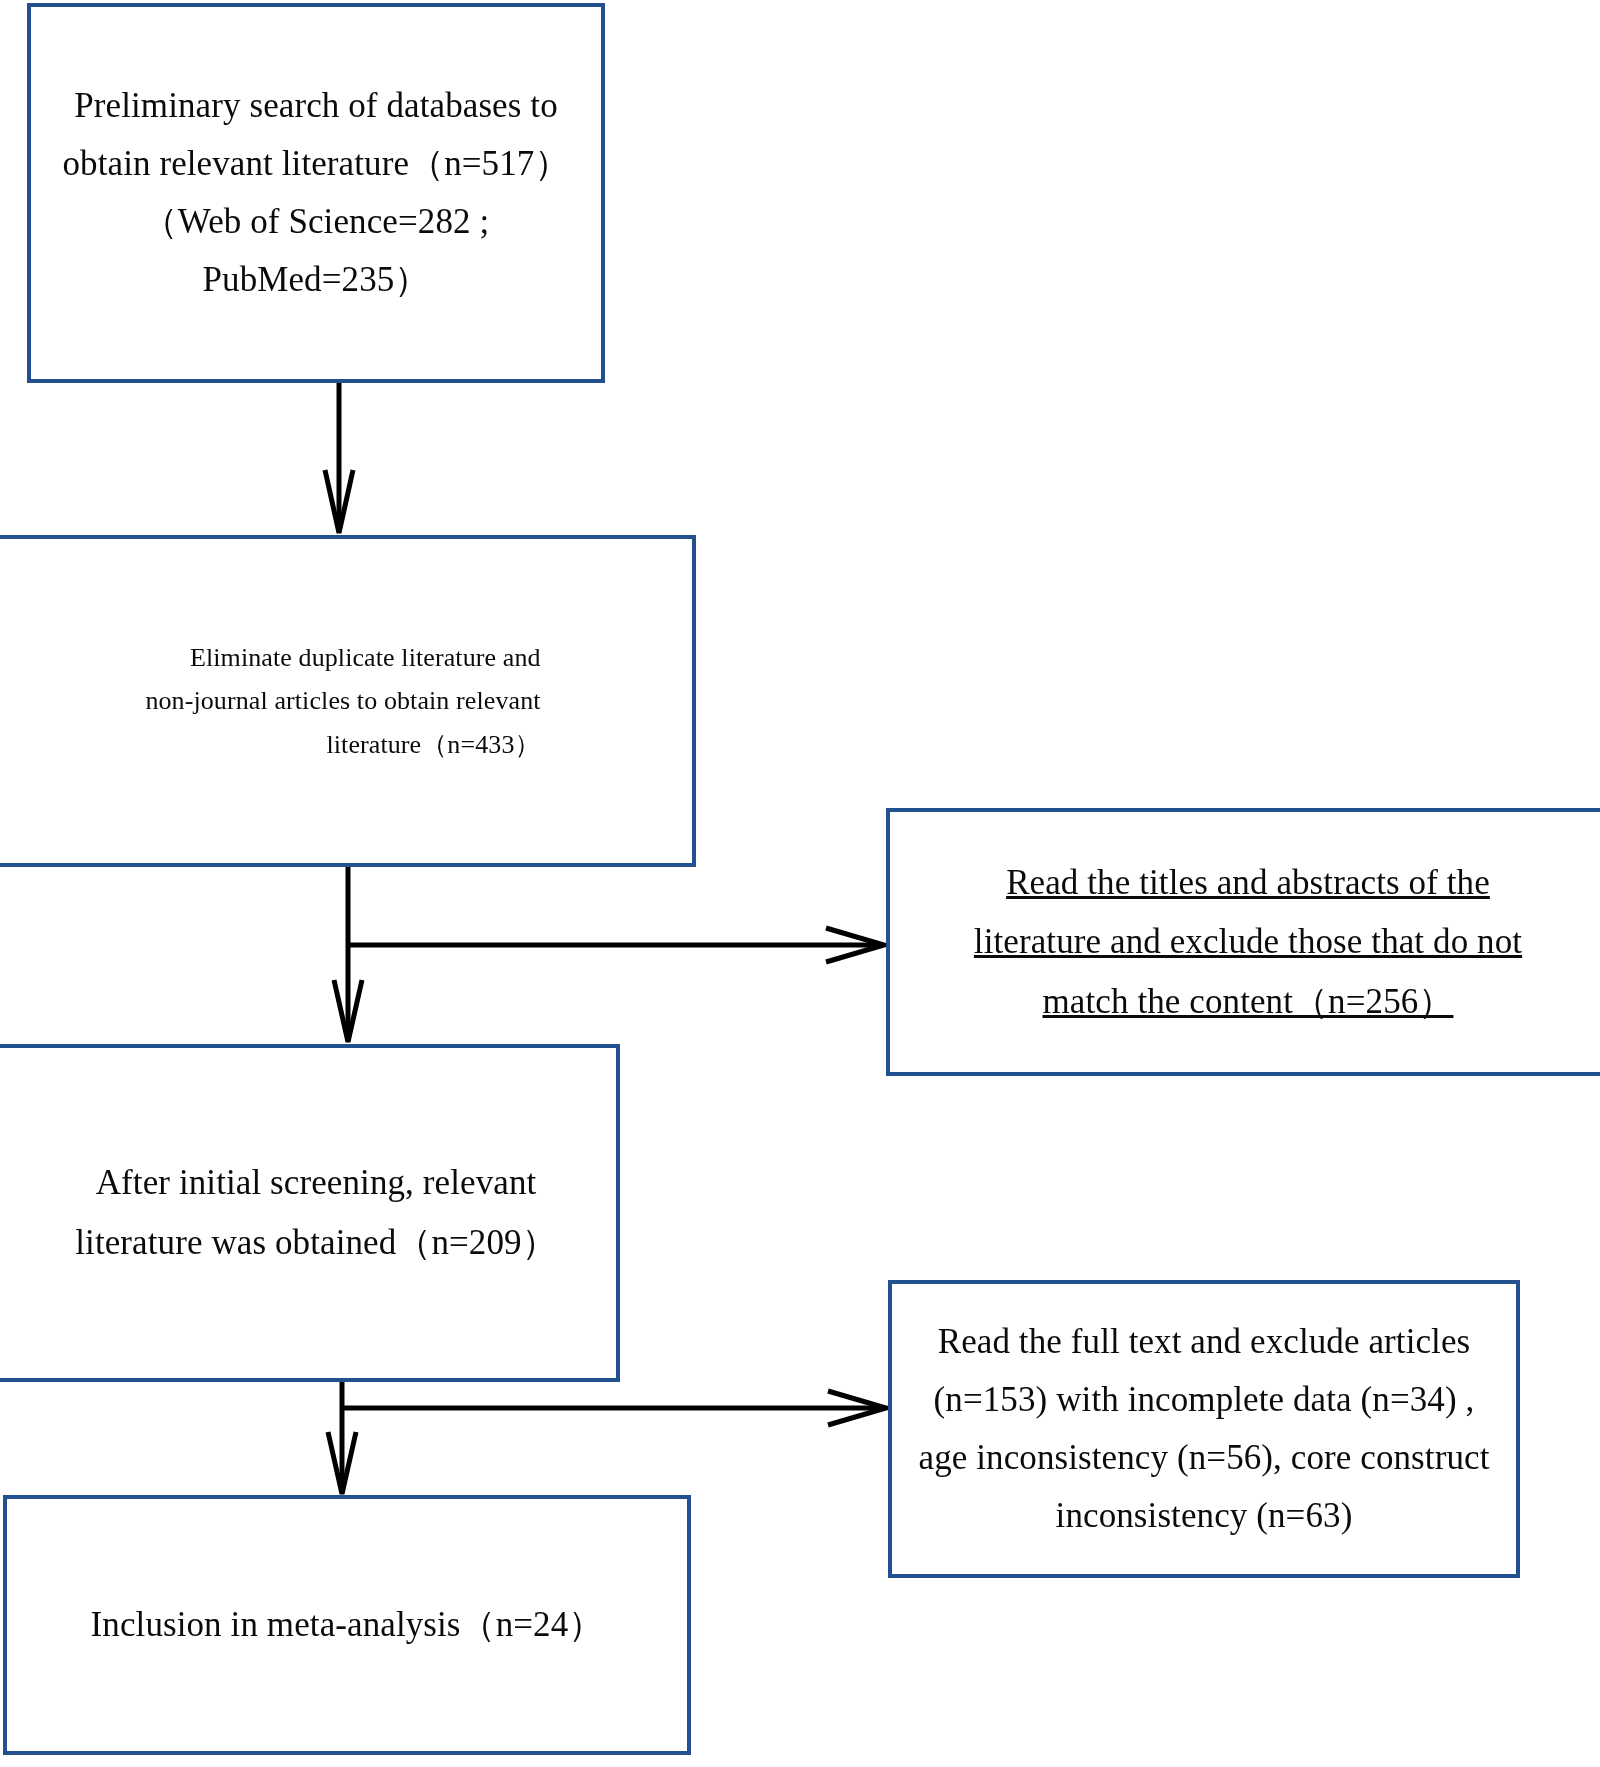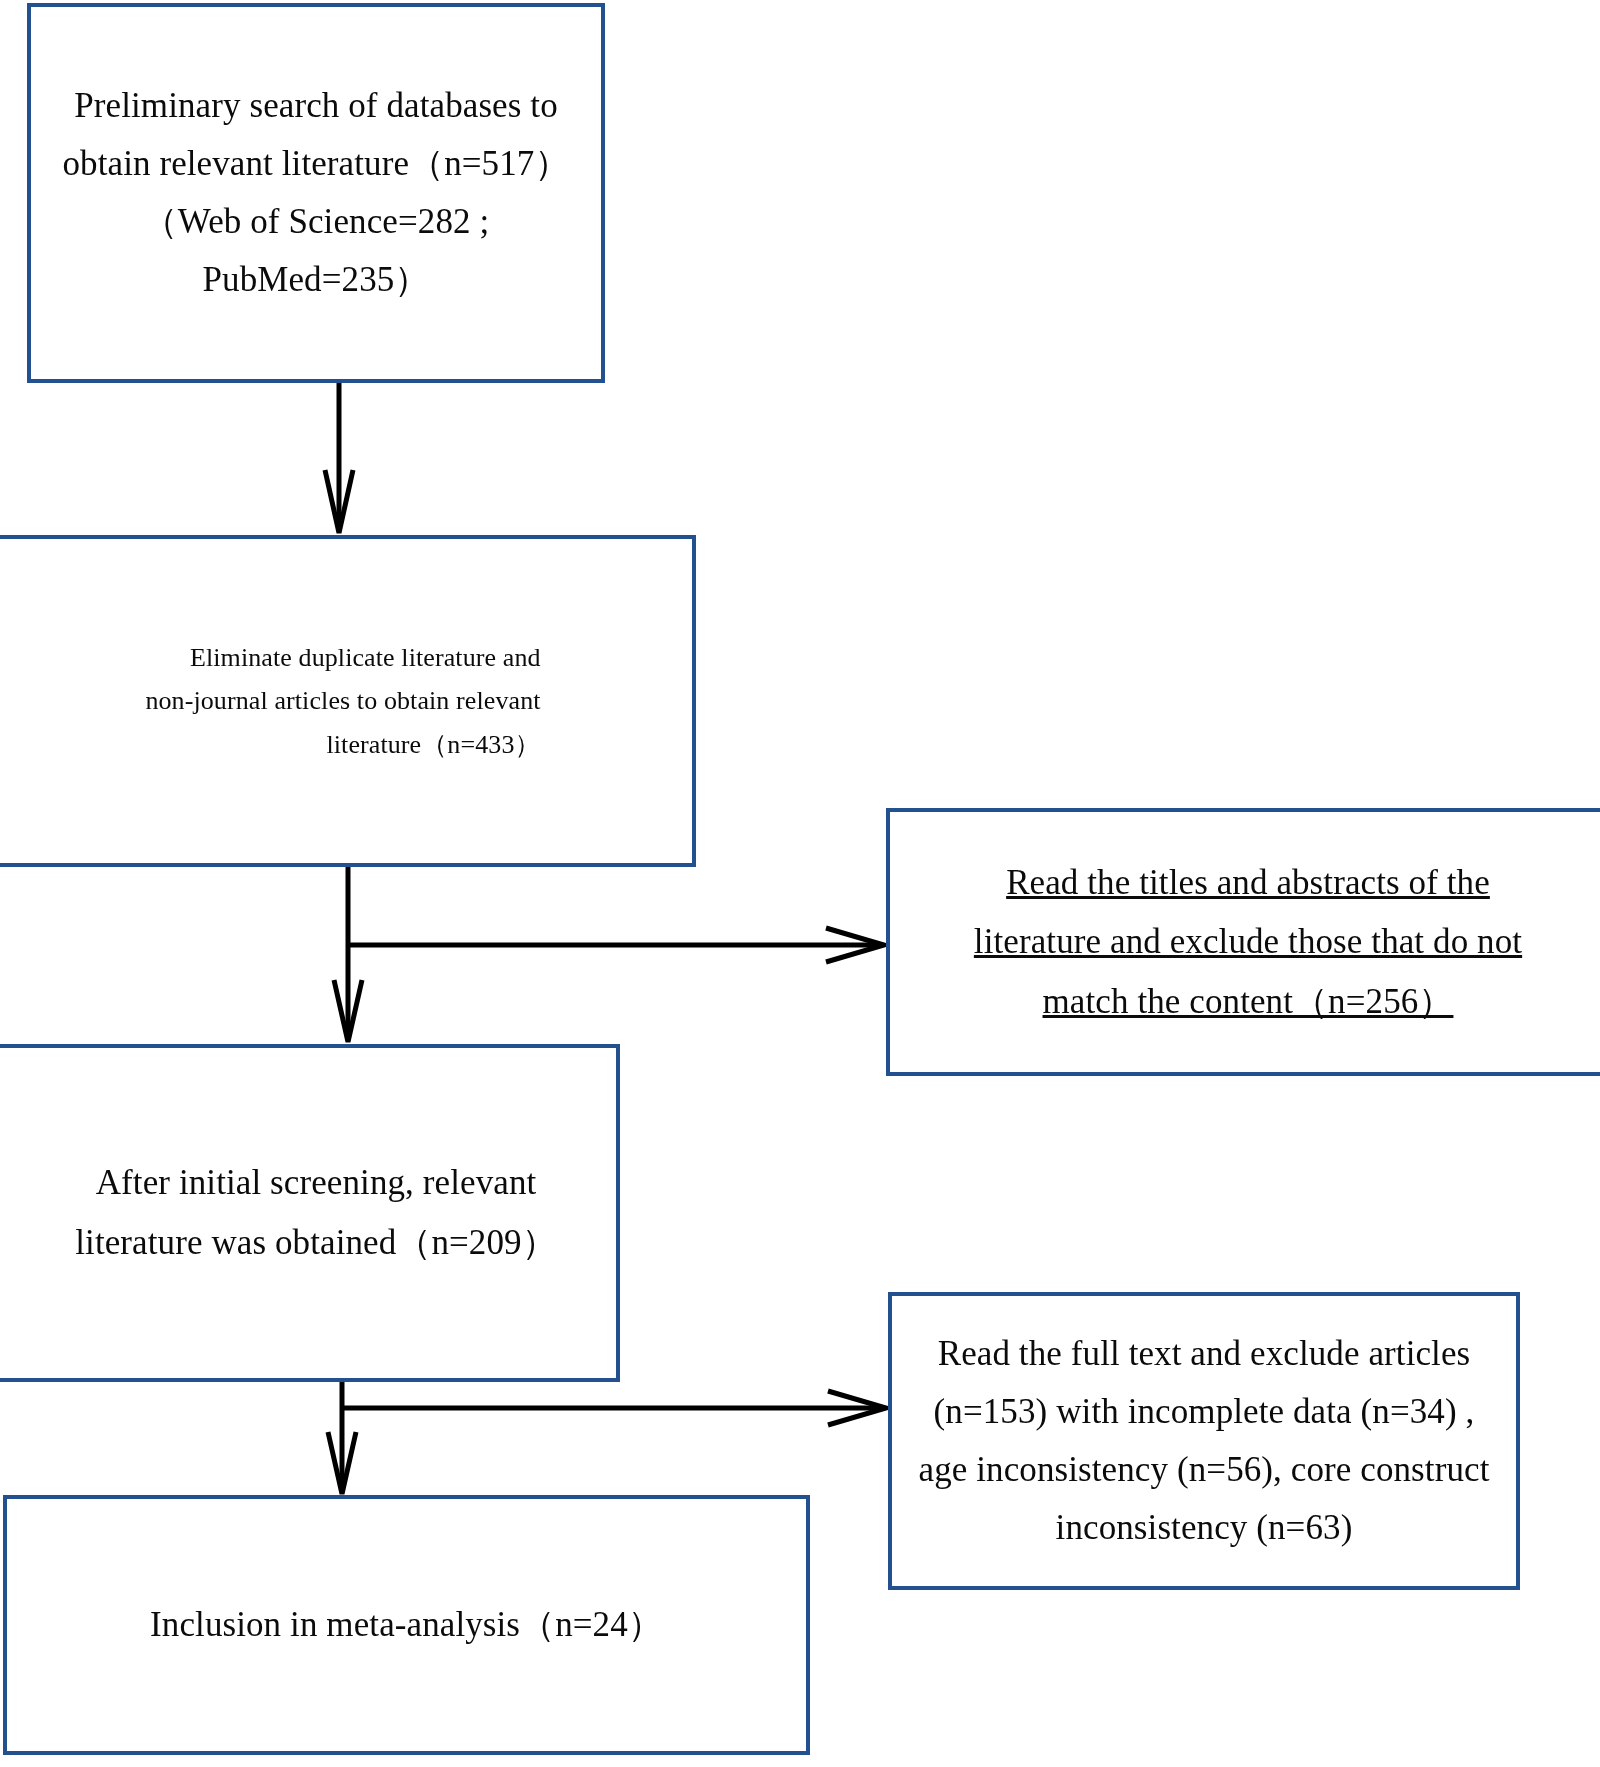--- a/index.html
+++ b/index.html
@@ -44,22 +44,22 @@
     top: 0;
     width: 1600px;
     height: 1767px;
     pointer-events: none;
   }
   
   #box-records-identified { left: 27px;  top: 3px;    width: 578px;  height: 380px; }
   #box-duplicates-removed { left: -10px; top: 535px;  width: 706px;  height: 332px; }
   #box-initial-screening  { left: -10px; top: 1044px; width: 630px;  height: 338px; }
   #box-title-abstract-excluded { left: 886px; top: 808px;  width: 724px; height: 268px; }
-  #box-fulltext-excluded  { left: 888px; top: 1280px; width: 632px;  height: 298px; margin-top: 12px; }
-  #box-meta-analysis      { left: 3px;   top: 1495px; width: 807px;  height: 260px; }
+  #box-fulltext-excluded  { left: 888px; top: 1280px; width: 632px;  height: 298px; }
+  #box-meta-analysis      { left: 3px;   top: 1495px; width: 688px;  height: 260px; }
 
   #box-records-identified .box-text { font-size: 35px; line-height: 1.66; }
   #box-duplicates-removed .box-text { font-size: 26px; line-height: 1.66; text-align: right; }
   #box-initial-screening  .box-text { font-size: 35px; line-height: 1.72; padding-left: 40px; }
   #box-title-abstract-excluded .box-text { font-size: 35px; line-height: 1.70; text-decoration: underline; }
   #box-fulltext-excluded  .box-text { font-size: 35px; line-height: 1.66; }
   #box-meta-analysis      .box-text { font-size: 35px; line-height: 1.66; }
 </style>
 </head>
 <body>

